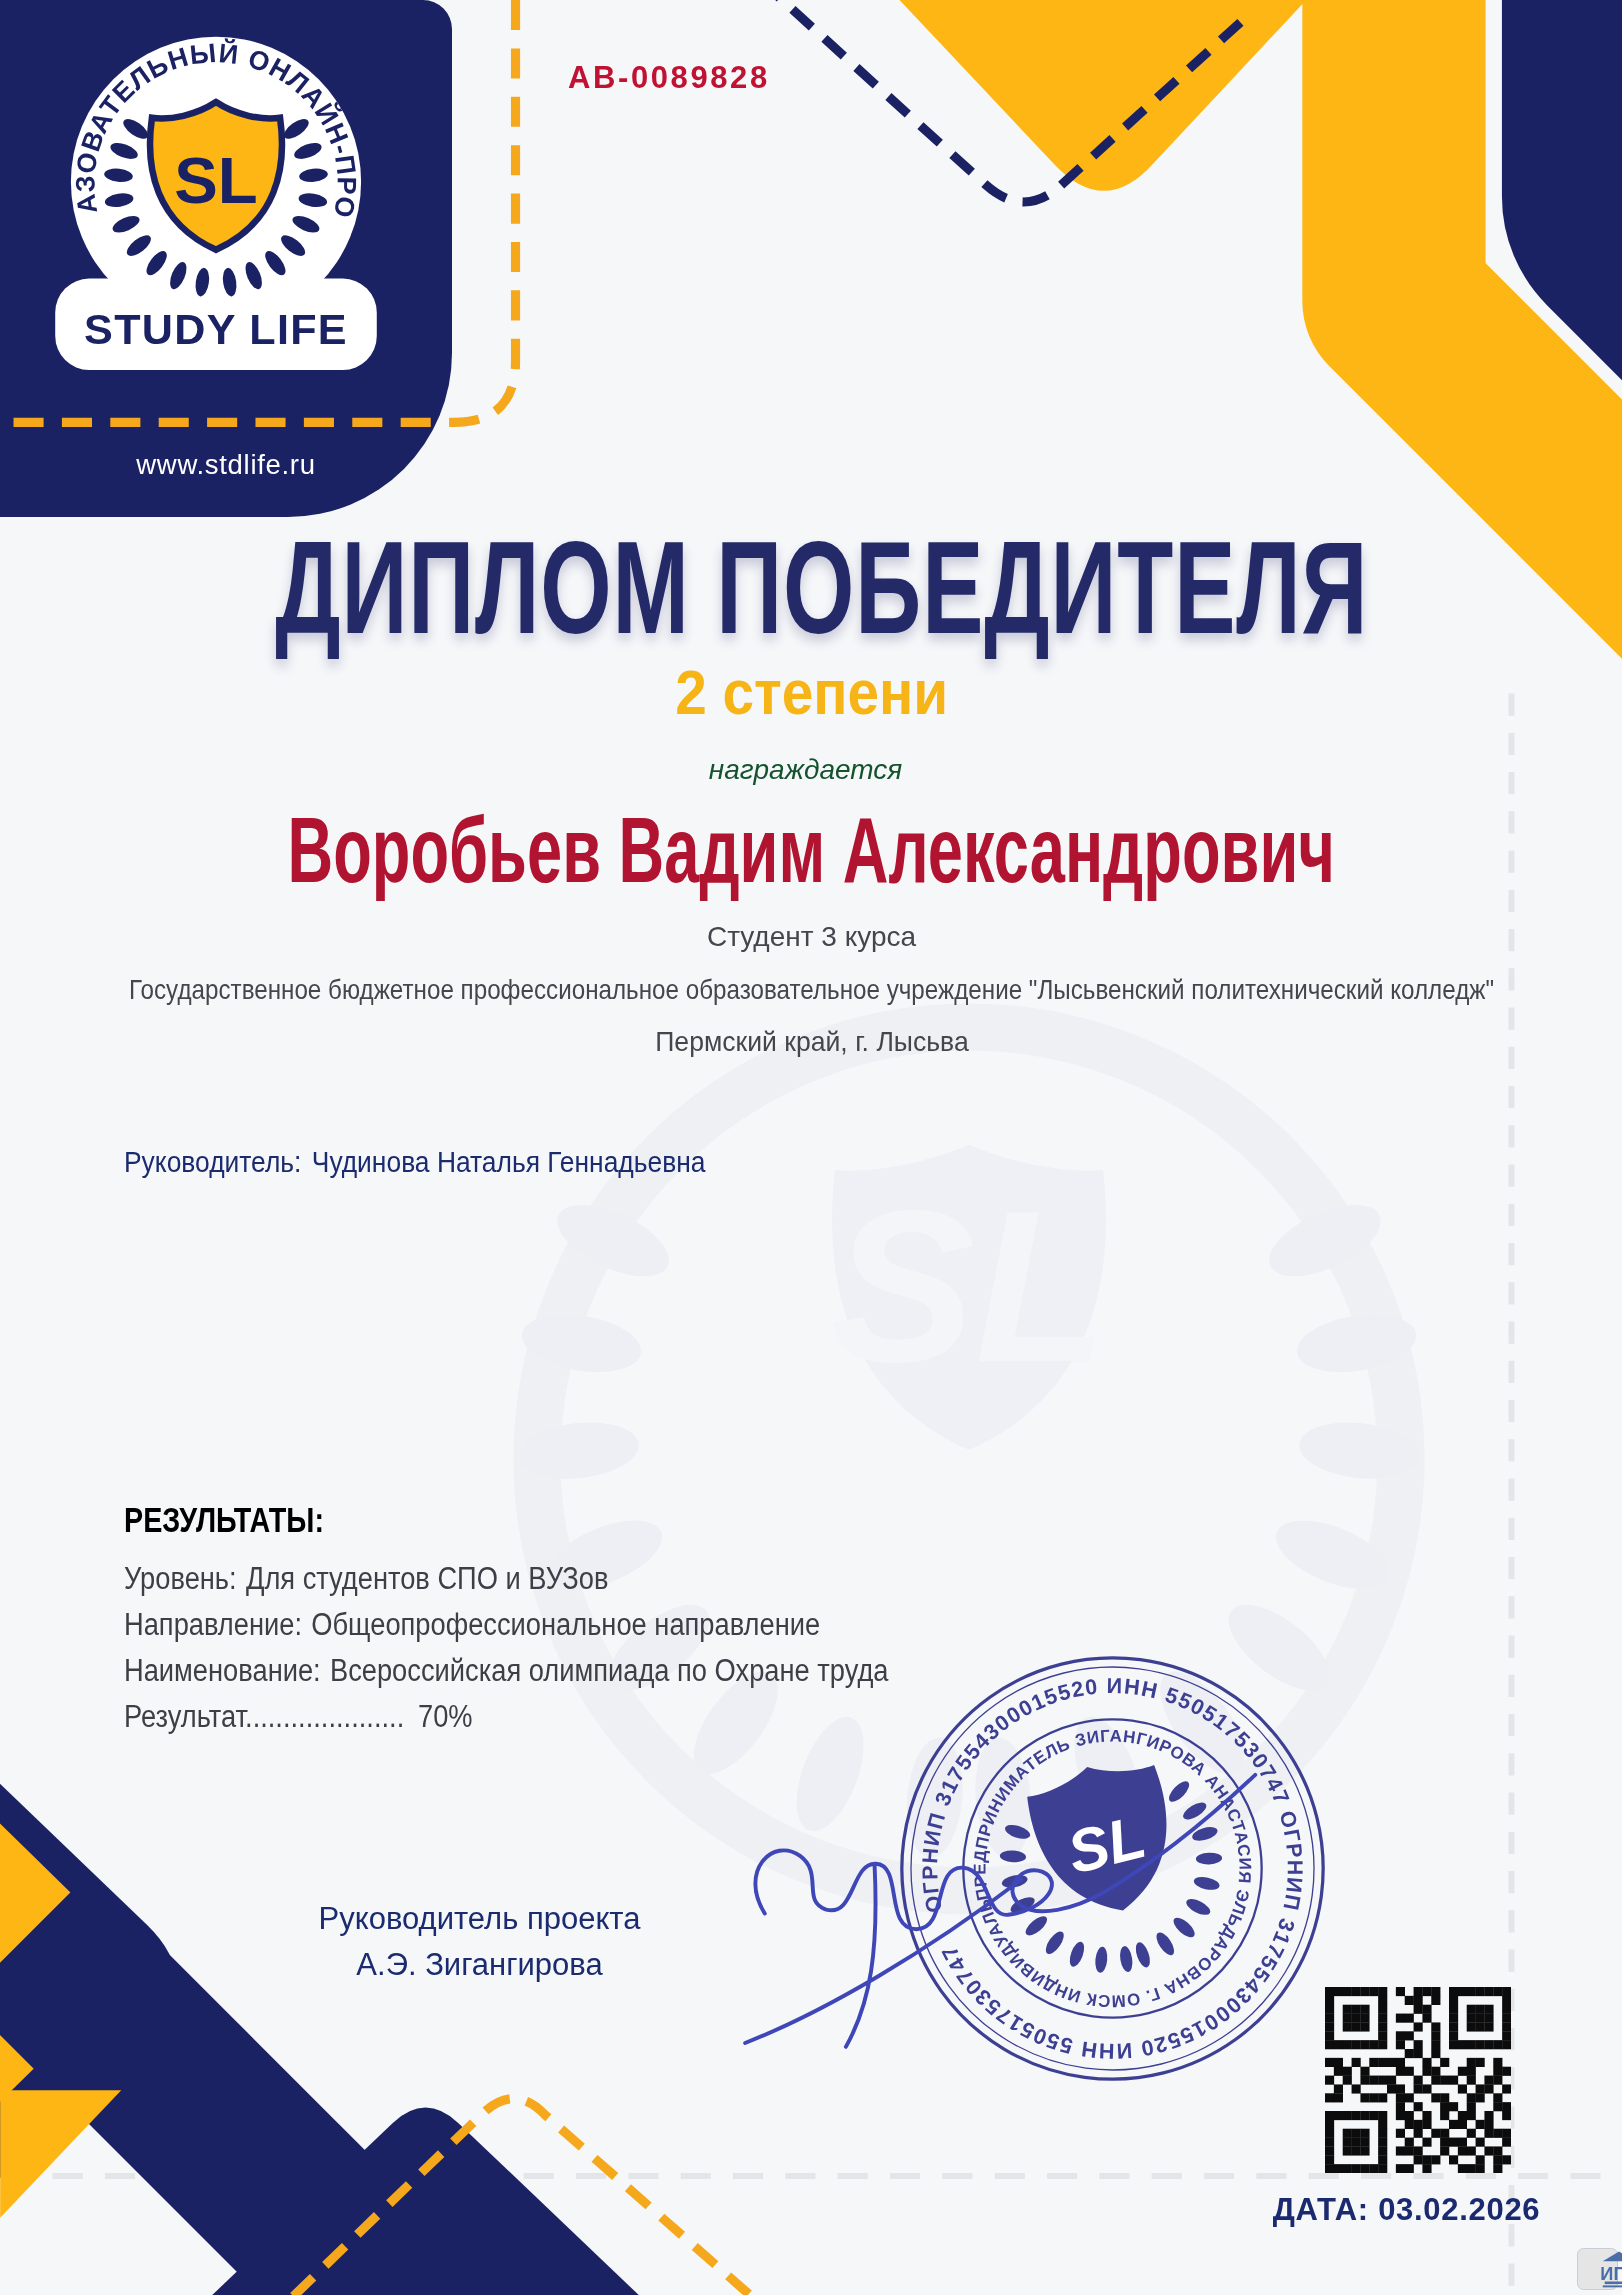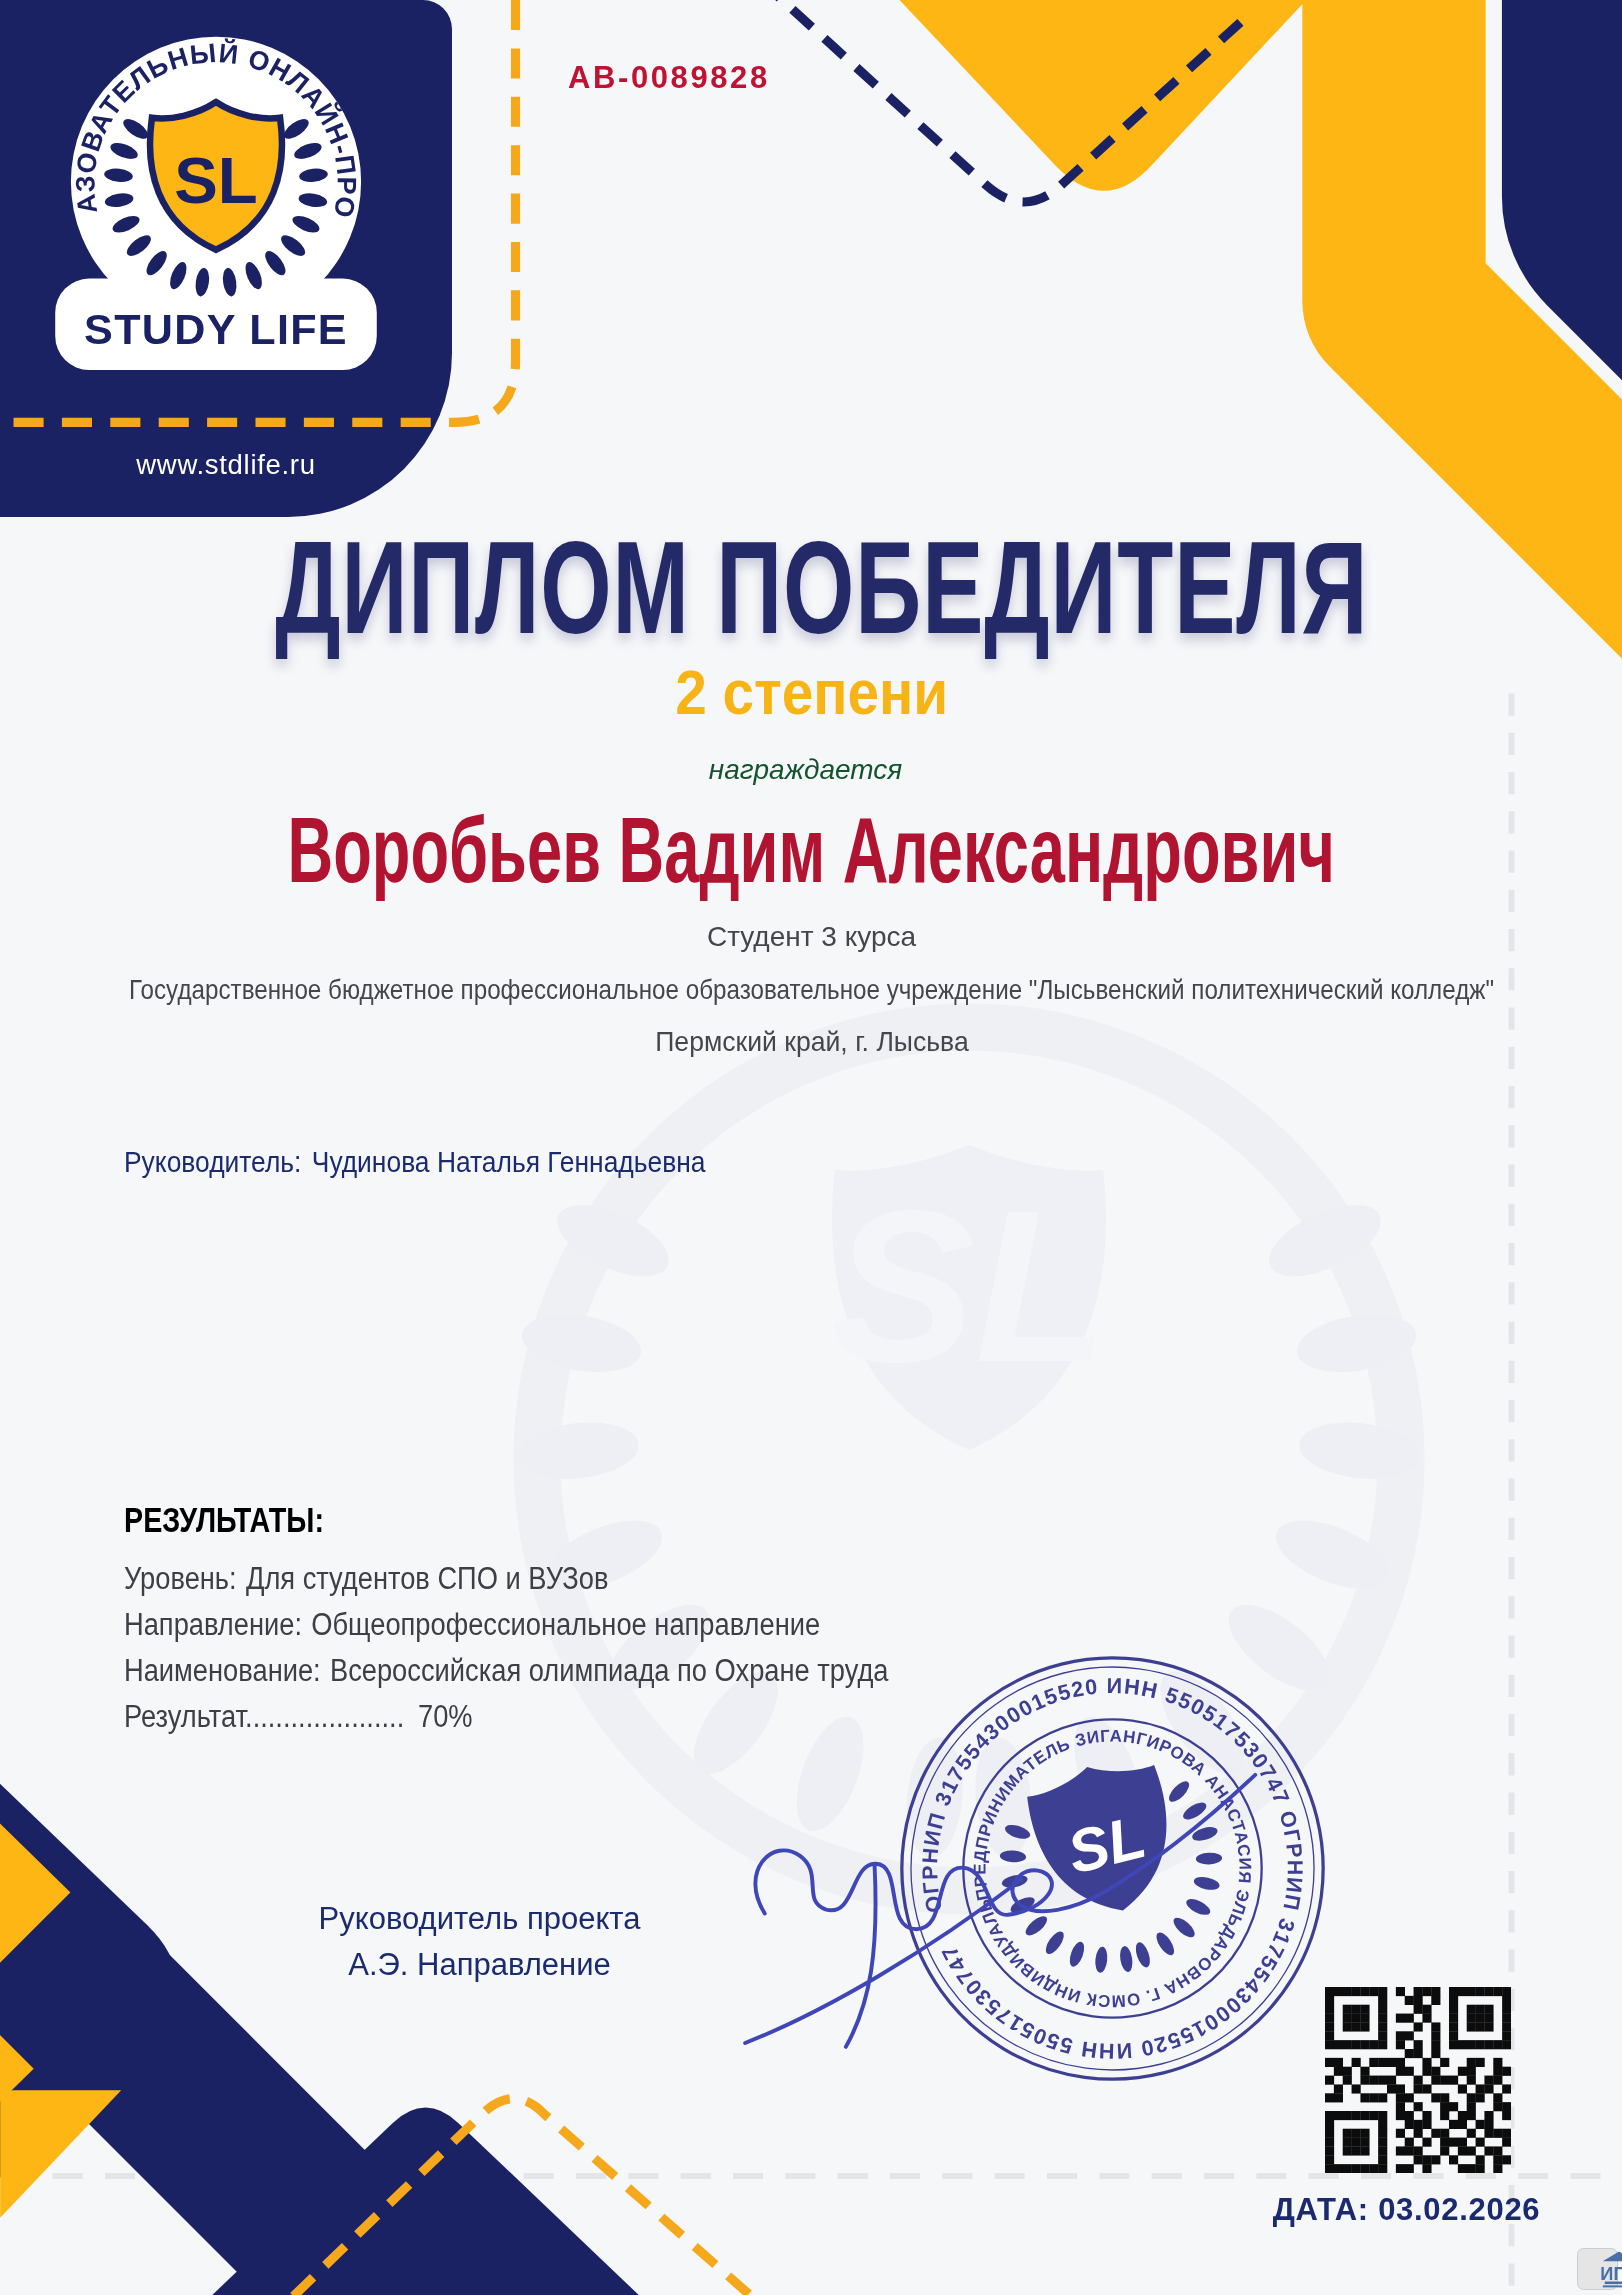--- a/index.html
+++ b/index.html
@@ -173,21 +173,21 @@
   </div>
   <div class="abs results">
     <div><span class="cxl"><span>Уровень:</span><span class="val">Для студентов СПО и ВУЗов</span></span></div>
     <div><span class="cxl"><span>Направление:</span><span class="val">Общеопрофессиональное направление</span></span></div>
     <div><span class="cxl"><span>Наименование:</span><span class="val">Всероссийская олимпиада по Охране труда</span></span></div>
     <div><span class="cxl"><span>Результат</span><span>.....................</span><span class="pct">70%</span></span></div>
   </div>
 
   <div class="abs project-head">
     <div>Руководитель проекта</div>
-    <div>А.Э. Направление</div>
+    <div>А.Э. Зигангирова</div>
   </div>
 
   <svg class="abs" style="left:877px;top:1633px" width="471" height="471" viewBox="0 0 720 720">
     <g transform="translate(360,360) rotate(-14)" stroke="none">
       <circle r="322" fill="none" stroke="#3d3f92" stroke-width="5"></circle>
       <circle r="308" fill="none" stroke="#3d3f92" stroke-width="2"></circle>
       <circle r="228" fill="none" stroke="#3d3f92" stroke-width="3.5"></circle>
       <defs>
         <path id="stamp-outer-arc" d="M -268 0 A 268 268 0 1 1 268 0 A 268 268 0 1 1 -268 0"></path>
         <path id="stamp-inner-arc" d="M -194 0 A 194 194 0 1 1 194 0 A 194 194 0 1 1 -194 0"></path>

